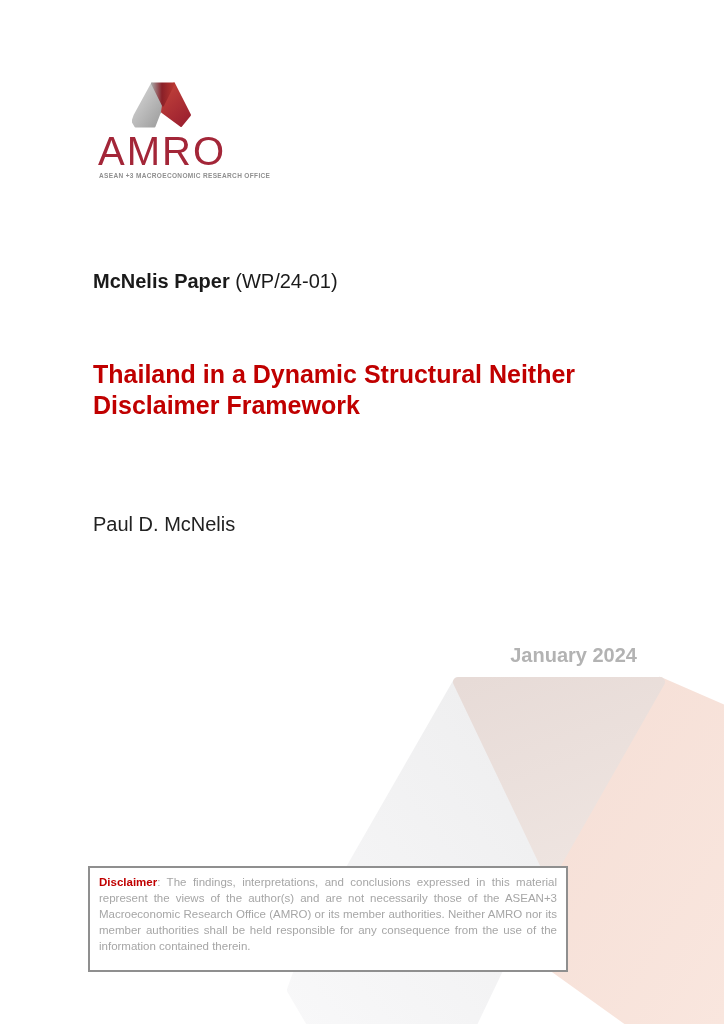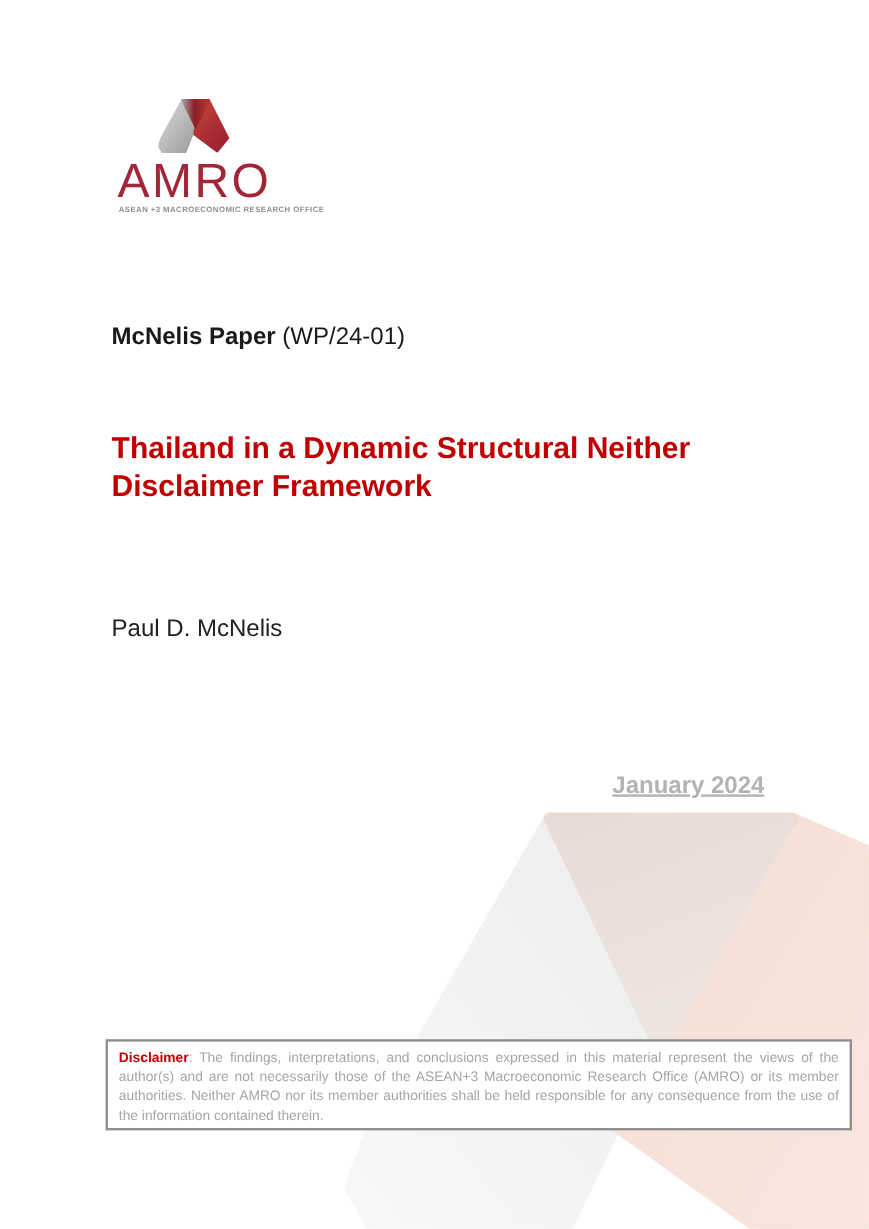--- a/index.html
+++ b/index.html
@@ -83,31 +83,30 @@
     z-index: 2;
   }
 
   .pub-date {
     position: absolute;
     right: 87px; top: 644px;
     font-size: 20px;
     font-weight: bold;
     color: #b3b3b3;
     z-index: 2;
-    text-decoration: underline;
   }
 
   
   .disclaimer-box {
     position: absolute;
     left: 88px; top: 866px;
-    width: 622px;
+    width: 480px;
     background: #ffffff;
     border: 2px solid #8f8f8f;
-    padding: 6px 9px 2px 9px;
+    padding: 6px 9px 16px 9px;
     font-size: 11.5px;
     line-height: 16px;
     text-align: justify;
     color: #a6a6a6;
     z-index: 3;
   }
   .disclaimer-label {
     font-weight: bold;
     color: #c00000;
   }

